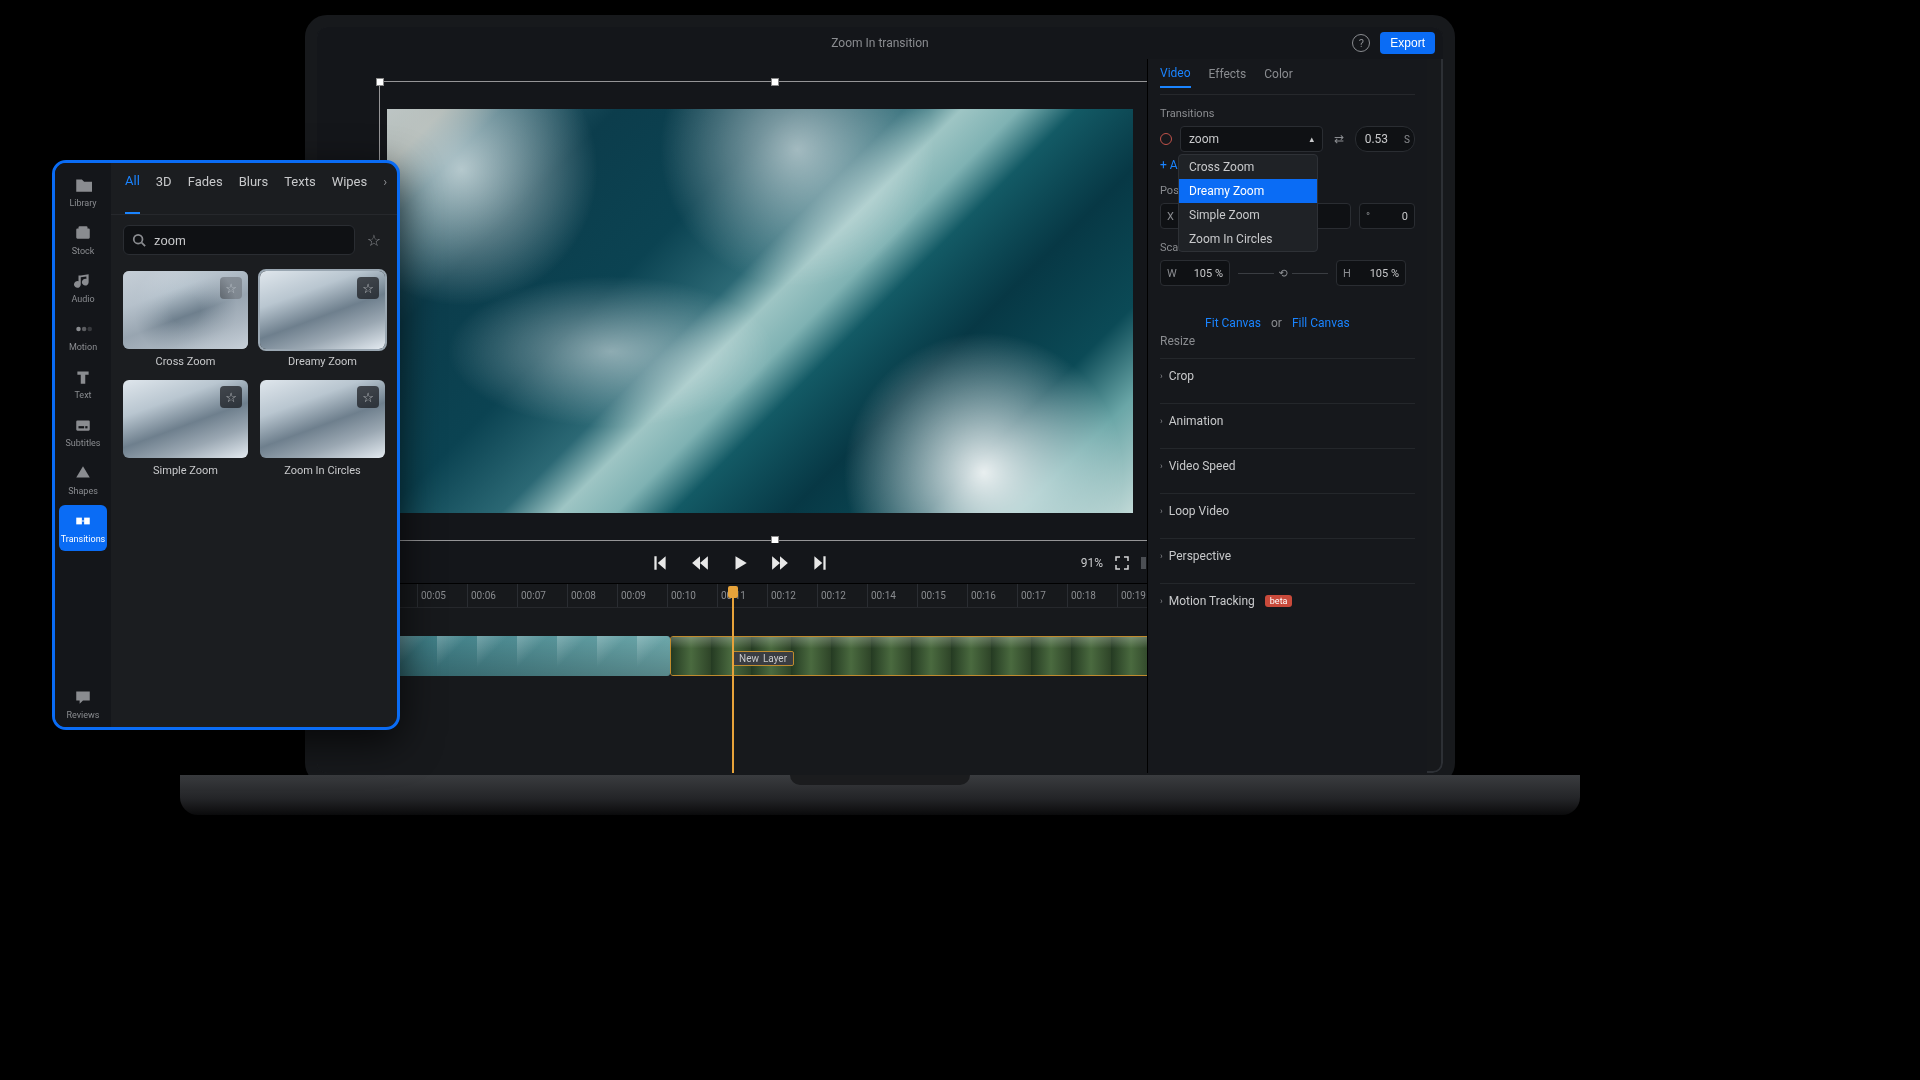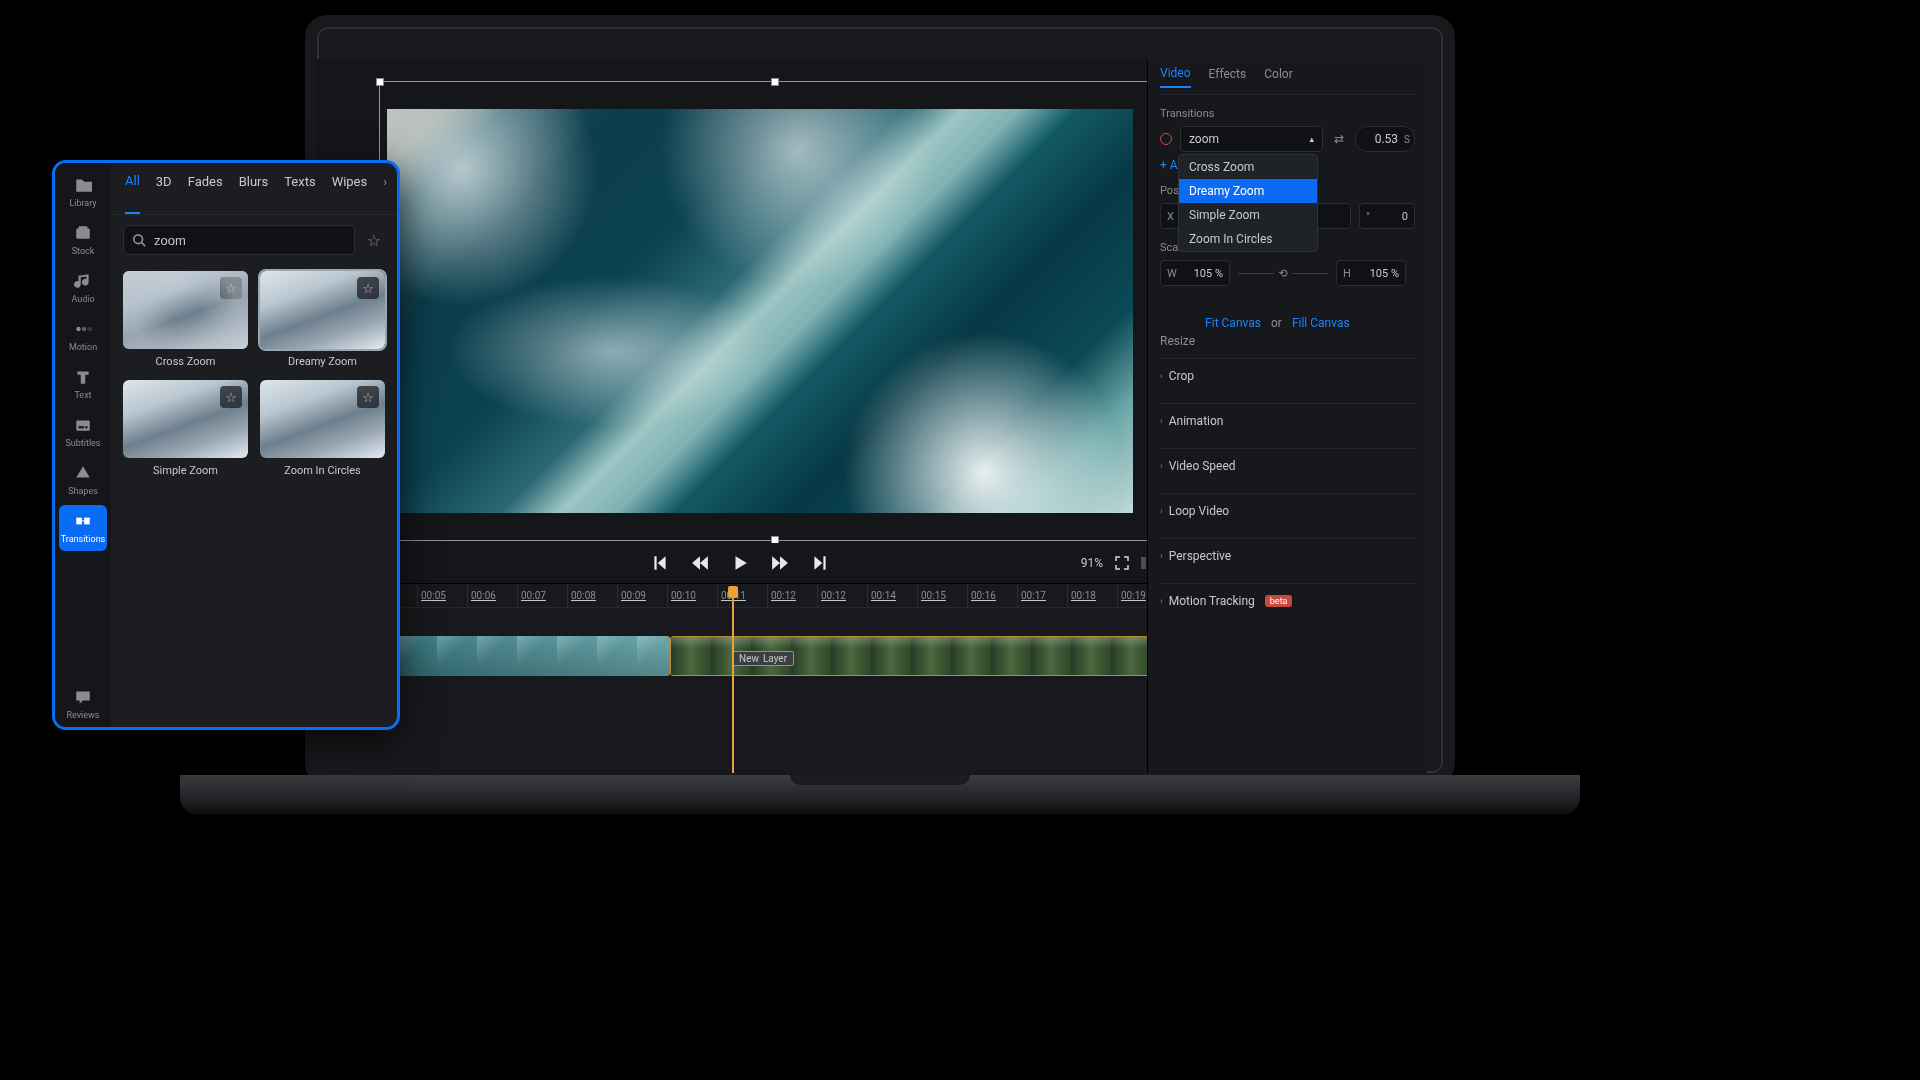--- a/index.html
+++ b/index.html
@@ -137,21 +137,21 @@
   .fullscreen-btn, .compare-btn {
     position:absolute; width:22px; height:22px; display:flex;
     align-items:center; justify-content:center; cursor:pointer;
   }
   .fullscreen-btn { right:30px; }
   .compare-btn { right:4px; }
 
   
   .timeline {
     height:190px; background:#17191c; border-top:1px solid #000;
-    position:relative; overflow:hidden;text-decoration:underline;
+    position:relative; overflow:hidden;
   }
   .ruler {
     height:24px; display:flex; padding-left:100px;
     font-size:10px; color:var(--text-dim);
     border-bottom:1px solid #26282c;
   }
   .ruler span {
     width:50px; flex-shrink:0; display:flex; align-items:center;
     border-left:1px solid #2a2d32; padding-left:3px;
   }
@@ -225,21 +225,21 @@
   .trans-select {
     flex:1; background:#0f1114; border:1px solid #2a2d32;
     border-radius:4px; height:26px; display:flex; align-items:center;
     padding:0 8px; justify-content:space-between; cursor:pointer;
   }
   .trans-select .caret { font-size:9px; }
   .swap-icon { width:16px; text-align:center; color:var(--text-dim); }
   .dur-input {
     width:60px; background:#0f1114; border:1px solid #2a2d32;
     border-radius:12px; height:26px; display:flex; align-items:center;
-    justify-content:flex-end; padding:0 4px; gap:6px;
+    justify-content:flex-end; padding:0 4px; gap:16px;
   }
   .dur-input .unit { color:var(--text-dim); font-size:10px; }
 
   .trans-dropdown {
     position:absolute; left:18px; right:0; top:28px;
     background:#1f2226; border:1px solid #2e3136;
     border-radius:4px; z-index:5; overflow:hidden;
     width:140px;
   }
   .trans-dropdown div {
@@ -365,20 +365,27 @@
     cursor:pointer;
   }
   .lib-card .name { text-align:center; font-size:11px; color:var(--text); }
 
 </style>
 </head>
 <body>
 
 <div class="device">
 
+  <div class="titlebar">
+    <span class="title">Zoom In transition</span>
+    <div class="right">
+      <div class="help-icon">?</div>
+      <button class="export-btn">Export</button>
+    </div>
+  </div>
 
   <div class="app-body">
 
     <div class="preview-col">
 
       <div class="canvas-wrap">
         <div class="canvas">
           <div class="video-frame">
             <div class="video-foam"></div>
           </div>

